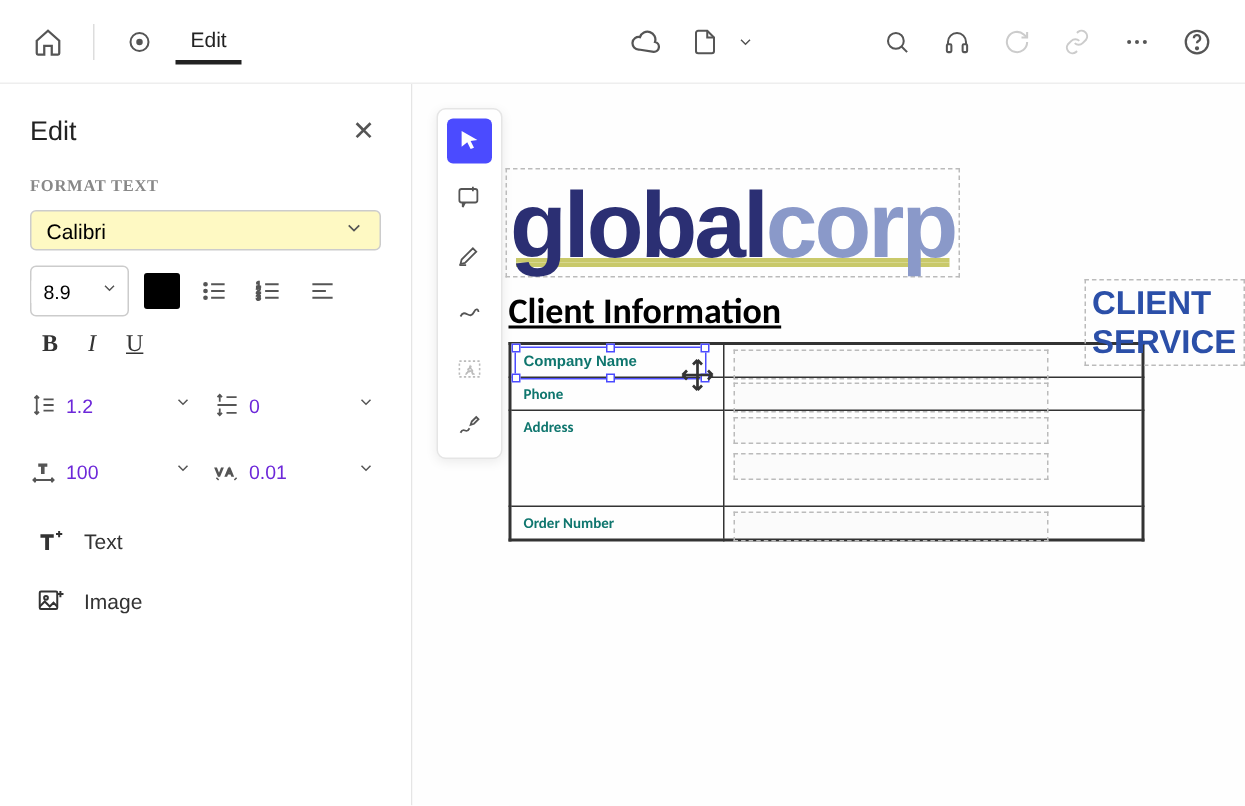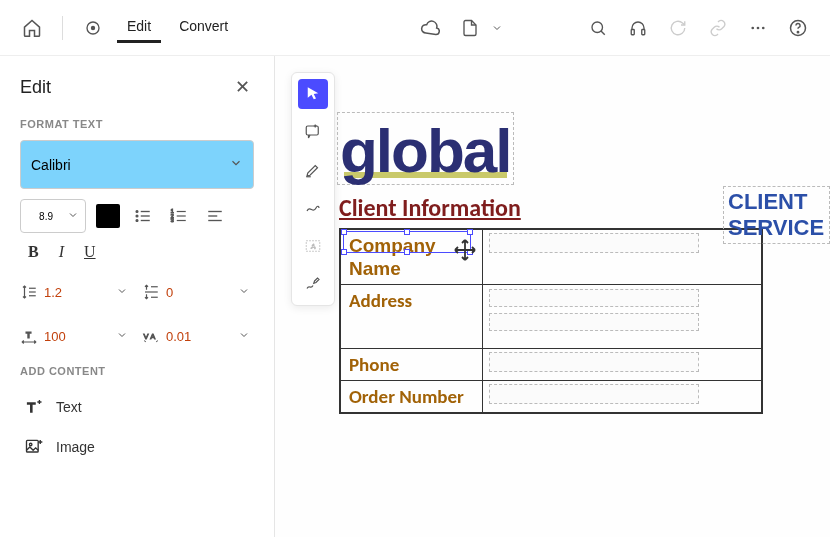--- a/index.html
+++ b/index.html
@@ -13,63 +13,63 @@
 .toolbar .icon-btn { width: 32px; height: 32px; display: flex; align-items: center; justify-content: center; cursor: pointer; border-radius: 4px; color: #555; }
 .toolbar .icon-btn.disabled { color: #ccc; cursor: default; }
 .tools-combo { display: flex; align-items: center; gap: 2px; }
 
 .main { display: flex; height: calc(100% - 56px); }
 .sidebar { width: 275px; border-right: 1px solid #e5e5e5; padding: 16px 20px; overflow-y: auto; }
 .sidebar-header { display: flex; justify-content: space-between; align-items: center; margin-bottom: 16px; }
 .sidebar-title { font-size: 18px; font-weight: 400; color: #222; }
 .close-btn { font-size: 18px; color: #555; cursor: pointer; background: none; border: none; padding: 4px; }
 
-.section-label { font-size: 11px; font-weight: 600; color: #888; letter-spacing: 0.5px; margin: 12px 0 10px; }
-
-.dropdown { display: flex; align-items: center; justify-content: space-between; border: 1px solid #ccc; border-radius: 4px; padding: 15px 10px; margin-bottom: 10px; cursor: pointer; font-size: 14px; background: #7dd3fc; }
+.section-label { font-size: 11px; font-weight: 600; color: #888; letter-spacing: 0.5px; margin: 12px 0 10px; font-family: Liberation Serif, serif; }
+
+.dropdown { display: flex; align-items: center; justify-content: space-between; border: 1px solid #ccc; border-radius: 4px; padding: 4px 10px; margin-bottom: 10px; cursor: pointer; font-size: 14px; background: #fef9c3; }
 .dropdown .chev { color: #555; }
 
 .row { display: flex; align-items: center; gap: 10px; margin-bottom: 10px; }
 .size-box { display: flex; align-items: center; border: 1px solid #ccc; border-radius: 4px; height: 34px; }
-.size-box input { border: none; width: 40px; padding: 0 8px; font-size: 10px; outline: none; text-align: right; }
+.size-box input { border: none; width: 40px; padding: 0 8px; font-size: 13px; outline: none; }
 .size-box .chev { padding: 0 6px; color: #555; }
 .color-swatch { width: 24px; height: 24px; background: #000; border-radius: 2px; }
 .icon-flat { width: 26px; height: 26px; display: flex; align-items: center; justify-content: center; cursor: pointer; color: #555; border-radius: 3px; }
 
 .biu-row { display: flex; gap: 20px; margin-bottom: 14px; padding-left: 8px; }
 .biu { font-size: 16px; cursor: pointer; color: #333; font-family: Georgia, serif; }
 .biu.bold { font-weight: 900; }
 .biu.italic { font-style: italic; }
 .biu.underline { text-decoration: underline; }
 
 .half-row { display: flex; gap: 10px; margin-bottom: 10px; }
 .half { flex: 1; display: flex; align-items: center; gap: 6px; height: 34px; }
-.half .val { flex: 1; font-size: 13px; color: #c2410c; }
+.half .val { flex: 1; font-size: 13px; color: #6d28d9; }
 .half .chev { color: #555; padding: 0 4px; }
 .mini-ic { width: 18px; height: 18px; color: #555; flex-shrink: 0; }
 
 .content-item { display: flex; align-items: center; gap: 12px; padding: 10px 4px; font-size: 14px; color: #333; cursor: pointer; }
 
 .canvas { flex: 1; position: relative; background: #fefefe; }
 
 .float-tools { position: absolute; left: 16px; top: 16px; display: flex; flex-direction: column; gap: 8px; background: #fff; border: 1px solid #e5e5e5; border-radius: 6px; padding: 6px; box-shadow: 0 2px 8px rgba(0,0,0,0.08); }
 .float-tools .ft { width: 30px; height: 30px; display: flex; align-items: center; justify-content: center; cursor: pointer; border-radius: 4px; color: #555; }
 .float-tools .ft.primary { background: #4b4bff; color: #fff; }
 
 .doc { position: absolute; left: 62px; top: 56px; right: 0; }
 .logo-wrap { border: 1px dashed #bbb; display: inline-block; padding: 2px; }
 .logo { display: flex; align-items: center; }
 .logo-text1 { font-size: 62px; font-weight: 700; color: #2b2f73; font-family: Arial, sans-serif; letter-spacing: -2px; }
 .logo-text2 { font-size: 62px; font-weight: 700; color: #8a99c9; font-family: Arial, sans-serif; letter-spacing: -2px; }
 .client-service { position: absolute; left: 386px; top: 74px; border: 1px dashed #bbb; padding: 2px 4px; color: #2b4fa8; font-weight: 700; font-size: 22px; font-family: Arial, sans-serif; }
 
-.section-heading { font-size: 24px; font-weight: 900; text-decoration: underline; color: #7f1d1d; margin: 8px 0 6px 2px; font-family: Calibri, Arial, sans-serif; }
+.section-heading { font-size: 24px; font-weight: 900; text-decoration: underline; color: #000000; margin: 8px 0 6px 2px; font-family: Calibri, Arial, sans-serif; }
 
 .form-table { border-collapse: collapse; margin-left: 2px; border: 2px solid #333; }
-.form-table td { border: 1px solid #333; padding: 4px 8px; font-size: 19px; font-weight: 700; color: #a16207; vertical-align: top; font-family: Calibri, Arial, sans-serif; margin-left: 14px; }
+.form-table td { border: 1px solid #333; padding: 4px 8px; font-size: 10px; font-weight: 700; color: #0f766e; vertical-align: top; font-family: Calibri, Arial, sans-serif; margin-left: 14px; }
 .form-table td.label { width: 142px; }
 .form-table td.val { width: 280px; position: relative; }
 .form-table td.tall { height: 64px; }
 .dashed-field { position: absolute; border: 1px dashed #bbb; background: rgba(0,0,0,0.01); }
 .sel-box { position: absolute; border: 1px solid #4b4bff; pointer-events: none; }
 .sel-handle { position: absolute; width: 6px; height: 6px; background: #fff; border: 1px solid #4b4bff; }
 .move-cursor { position: absolute; width: 24px; height: 24px; color: #333; }
 </style>
 </head>
 <body>
@@ -81,21 +81,20 @@
       </svg>
   </div>
   <div class="divider"></div>
   <div class="icon-btn">
     <svg width="18" height="18" viewBox="0 0 24 24" fill="none" stroke="currentColor" stroke-width="1.8">
         <circle cx="12" cy="12" r="8"></circle>
         <circle cx="12" cy="12" r="2" fill="currentColor"></circle>
       </svg>
   </div>
   <div class="tab active">Edit</div>
-  <div class="tab">Convert</div>
   <div class="spacer"></div>
   <div class="icon-btn">
     <svg width="20" height="20" viewBox="0 0 24 24" fill="none" stroke="currentColor" stroke-width="1.8">
         <path d="M7 18a5 5 0 1 1 1-9.9A6 6 0 0 1 20 12a4 4 0 0 1-1 7.9z"></path>
       </svg>
   </div>
   <div class="tools-combo">
     <div class="icon-btn">
       <svg width="18" height="18" viewBox="0 0 24 24" fill="none" stroke="currentColor" stroke-width="1.8">
           <path d="M14 2H6a2 2 0 0 0-2 2v16a2 2 0 0 0 2 2h12a2 2 0 0 0 2-2V8z"></path>
@@ -255,21 +254,20 @@
             <text x="11" y="16" font-size="10" fill="currentColor">A</text>
             <path d="M5 20l-2-2M19 20l2-2"></path>
           </svg>
         <span class="val">0.01</span>
         <span class="chev"><svg width="12" height="12" viewBox="0 0 24 24" fill="none" stroke="currentColor" stroke-width="2">
               <path d="M6 9l6 6 6-6"></path>
             </svg></span>
       </div>
     </div>
 
-    <div class="section-label">ADD CONTENT</div>
 
     <div class="content-item">
       <svg width="20" height="20" viewBox="0 0 24 24" fill="none" stroke="currentColor" stroke-width="1.6">
           <text x="4" y="18" font-size="16" fill="currentColor">T</text>
           <path d="M16 6h5M18.5 3.5v5"></path>
         </svg>
       <span>Text</span>
     </div>
     <div class="content-item">
       <svg width="20" height="20" viewBox="0 0 24 24" fill="none" stroke="currentColor" stroke-width="1.6">
@@ -318,20 +316,21 @@
             <path d="M4 18c3-6 5 2 8-4"></path>
             <path d="M14 8l4-4 2 2-4 4-3 1z"></path>
           </svg>
       </div>
     </div>
 
     <div class="doc">
       <div class="logo-wrap">
         <div class="logo">
           <span class="logo-text1">global</span>
+            <span class="logo-text2">corp</span>
         </div>
         <div style="border-top:3px solid #c9c96a;border-bottom:3px solid #c9c96a;height:2px;margin:-14px 4px 4px 4px"></div>
       </div>
       <div class="client-service">CLIENT SERVICE</div>
 
       <div class="section-heading">Client Information</div>
 
       <table class="form-table">
         <tbody>
             <tr>
@@ -347,31 +346,31 @@
             <span>Company Name</span>
             <svg class="move-cursor" style="left:112px;top:8px" viewBox="0 0 24 24" fill="none" stroke="#333" stroke-width="1.8">
                   <path d="M12 2v20M2 12h20M12 2l-3 3M12 2l3 3M12 22l-3-3M12 22l3-3M2 12l3-3M2 12l3 3M22 12l-3-3M22 12l-3 3"></path>
                 </svg>
           </td>
           <td class="val">
                 <div class="dashed-field" style="left:6px;top:3px;width:210px;height:20px"></div>
               </td>
         </tr>
         <tr>
+          <td class="label">Phone</td>
+          <td class="val">
+                <div class="dashed-field" style="left:6px;top:3px;width:210px;height:20px"></div>
+              </td>
+        </tr>
+        <tr>
           <td class="label tall">Address</td>
           <td class="val tall">
             <div class="dashed-field" style="left:6px;top:4px;width:210px;height:18px"></div>
             <div class="dashed-field" style="left:6px;top:28px;width:210px;height:18px"></div>
           </td>
-        </tr>
-        <tr>
-          <td class="label">Phone</td>
-          <td class="val">
-                <div class="dashed-field" style="left:6px;top:3px;width:210px;height:20px"></div>
-              </td>
         </tr>
         <tr>
           <td class="label">Order Number</td>
           <td class="val">
                 <div class="dashed-field" style="left:6px;top:3px;width:210px;height:20px"></div>
               </td>
         </tr>
       </tbody>
         </table>
     </div>

